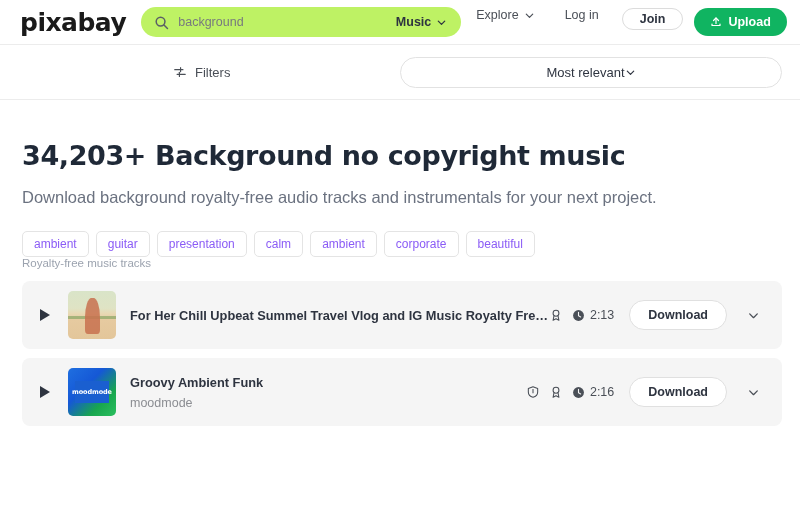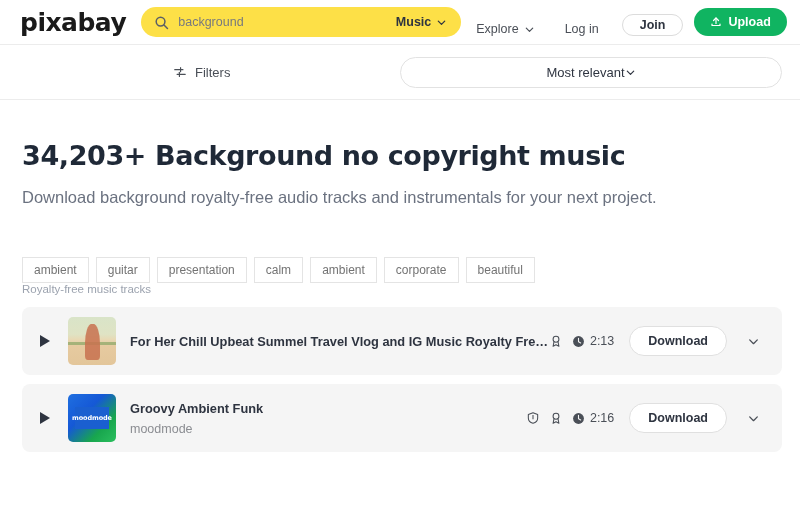--- a/index.html
+++ b/index.html
@@ -28,21 +28,21 @@
     color: #1a1a1a;
     line-height: 1;
     cursor: pointer;
     user-select: none;
   }
   .searchwrap {
     flex: 0 0 auto;
     width: 320px;
     height: 30px;
     margin-left: 15px;
-    background: #fde047;
+    background: #bef264;
     border-radius: 18px;
     display: flex;
     align-items: center;
     padding: 0 14px 0 13px;
     gap: 9px;
   }
   .search-input {
     flex: 1;
     border: 0;
     outline: none;
@@ -53,21 +53,21 @@
   }
   .search-input::placeholder { color: #8b8d92; }
   .searchcat {
     display: flex; align-items: center; gap: 5px;
     font-size: 12.5px; font-weight: 700; color: #2e3440;
     cursor: pointer; white-space: nowrap;
   }
   .nav {
     margin-left: auto;
     display: flex;
-    align-items: flex-end;
+    align-items: flex-start;
     gap: 0;
   }
   .nav-item {
     display: flex; align-items: center; gap: 5px;
     font-size: 12.5px; color: #4a4f57;
     padding: 0 15px; cursor: pointer; white-space: nowrap;
   }
   .btn-join {
     font-size: 12.5px; font-weight: 700; color: #2e3440;
     border: 1px solid #dcdcdc; border-radius: 17px;
@@ -114,23 +114,23 @@
   .page-sub {
     font-size: 16.5px; line-height: 1.48;
     color: #6b7280; font-weight: 400;
     margin-top: 14px; max-width: 715px;
   }
   .tags {
     display: flex; flex-wrap: wrap; gap: 7px;
     margin-top: 22px;
   }
   .tag {
-    border: 1px solid #e4e4e4; border-radius: 0;
-    padding: 5px 11px; font-size: 12px; color: #737373;
-    background: #fff; cursor: pointer; white-space: nowrap; margin-top: 26px;
+    border: 1px solid #e4e4e4; border-radius: 5px;
+    padding: 5px 11px; font-size: 12px; color: #8b5cf6;
+    background: #fff; cursor: pointer; white-space: nowrap;
   }
   .section-label {
     font-size: 11.5px; color: #9ca3af;
   }
 
   
   .tracks { margin-top: 12px; display: flex; flex-direction: column; gap: 9px; }
   .track {
     height: 68px;
     background: #f5f5f5;

